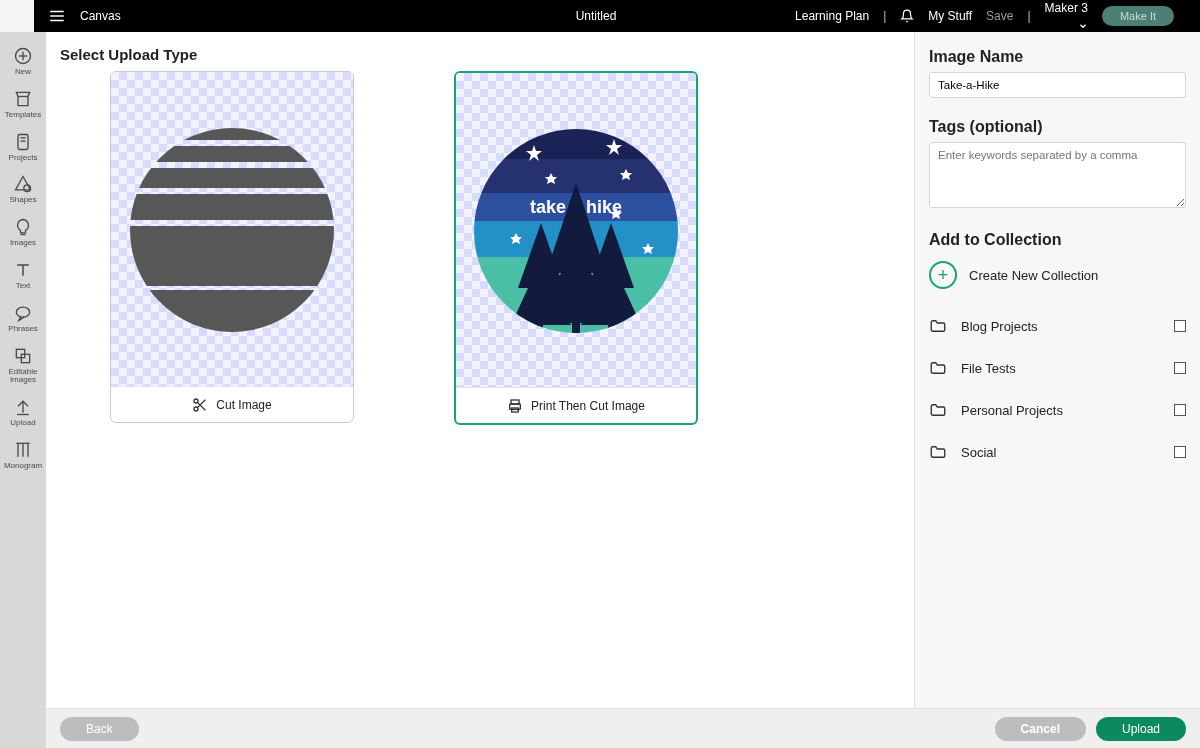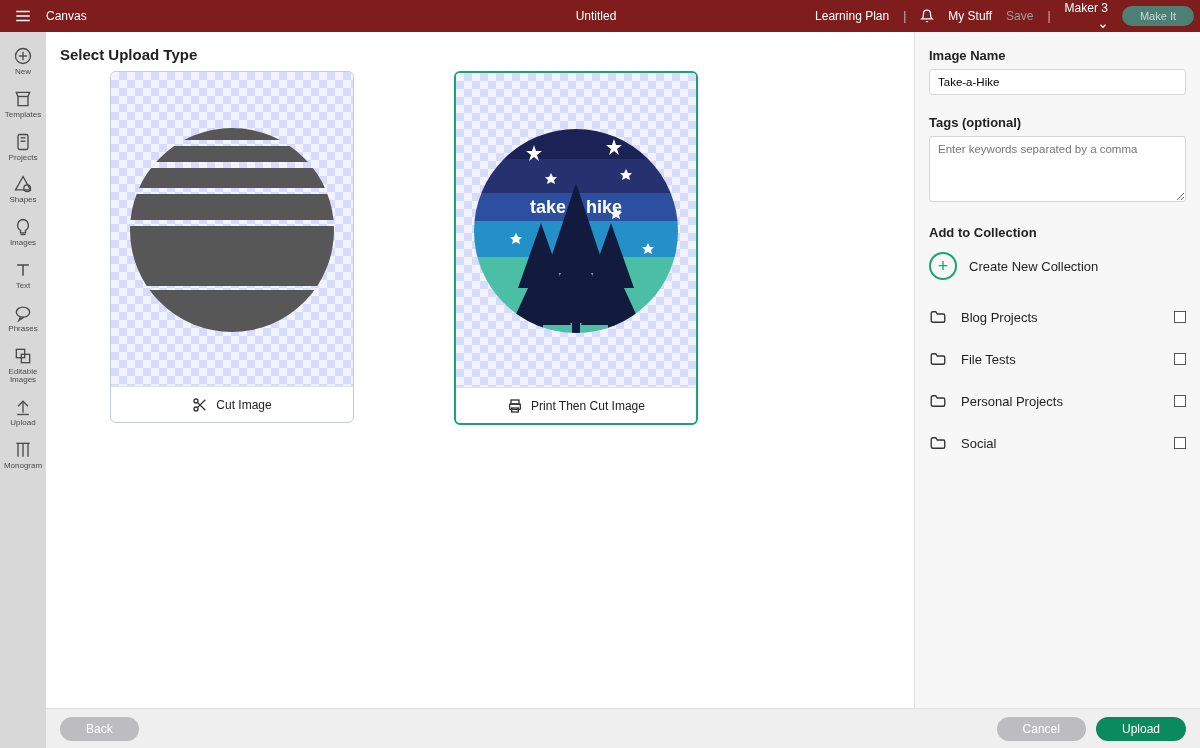--- a/index.html
+++ b/index.html
@@ -1,23 +1,23 @@
 <!DOCTYPE html>
 <html><head>
 <meta charset="utf-8">
 <style>
   * { box-sizing: border-box; margin: 0; padding: 0; font-family: -apple-system, BlinkMacSystemFont, "Segoe UI", Helvetica, Arial, sans-serif; }
   html, body { width: 1200px; height: 748px; overflow: hidden; background: #f5f5f5; color: #222; }
 
   
-  .topbar { height: 32px; background: #7f1d1d; color: #fff; display: flex; align-items: center; font-size: 12px; }
+  .topbar { height: 32px; background: #000000; color: #fff; display: flex; align-items: center; font-size: 12px; margin-left: 34px; }
   .topbar .hamburger { width: 46px; display:flex; align-items:center; justify-content:center; }
   .topbar .left { padding-left: 0px; flex: 0 0 auto; }
   .topbar .title { position:absolute; left:0; right:8px; text-align:center; pointer-events:none; font-size:12px;}
-  .topbar .right { margin-left:auto; display:flex; align-items:center; gap:14px; padding-right:6px; }
+  .topbar .right { margin-left:auto; display:flex; align-items:center; gap:14px; padding-right:26px; }
   .topbar .sep { color:#bbb; }
   .topbar a { color:#fff; text-decoration:none; }
   .save-muted { color:#9a9c9f; }
   .machine { display:flex; align-items:flex-end; gap:6px;flex-direction:column; }
   .makeit { background:#4d8074; color:#c9d9d4; border-radius:14px; padding:4px 18px; font-size:11px; }
 
   
   .leftrail { position:absolute; top:32px; bottom:0; left:0; width:46px; background:#d8d8d8; padding-top:8px;}
   .leftrail .rail-item { display:flex; flex-direction:column; align-items:center; justify-content:flex-end; gap:2px; padding:6px 0 6px; cursor:pointer; }
   .leftrail .rail-item svg { width:20px; height:20px; }
@@ -41,37 +41,37 @@
       linear-gradient(-45deg,#d7dcfb 25%,transparent 25%),
       linear-gradient(45deg,transparent 75%,#d7dcfb 75%),
       linear-gradient(-45deg,transparent 75%,#d7dcfb 75%);
     background-size:16px 16px;
     background-position:0 0,0 8px,8px -8px,-8px 0;
     background-color:#f2f3fe;
   }
 
   
   .rightpanel { position:absolute; top:32px; right:0; bottom:40px; width:286px; background:#f7f7f8; border-left:1px solid #e1e1e4; padding:14px 14px; font-size:13px; overflow:auto;}
-  .rightpanel .section-label { font-weight:600; font-size:13px; margin-bottom:6px; margin-top:2px;}
+  .rightpanel .section-label { font-weight:600; font-size:16px; margin-bottom:6px; margin-top:2px;}
   .rightpanel input[type=text] { width:100%; height:26px; border:1px solid #d4d4d8; border-radius:3px; padding:0 8px; font-size:11.5px; background:#fff;}
   .rightpanel textarea { width:100%; height:66px; border:1px solid #d4d4d8; border-radius:3px; padding:6px 8px; font-size:11.5px; resize:vertical; background:#fff;}
   .rightpanel .spacer { height:18px; }
   .create-row { display:flex; align-items:center; gap:12px; margin:12px 0 16px;}
   .create-row .plus-circle { width:28px; height:28px; border:2px solid #17a673; border-radius:50%; display:flex; align-items:center; justify-content:center; color:#17a673; font-size:18px; line-height:1;}
   .coll-row { display:flex; align-items:center; gap:14px; padding:12px 0; }
   .coll-row .folder { width:18px; height:18px; }
   .coll-row .name { flex:1; font-size:13px;}
   .coll-row .cb { width:12px; height:12px; border:1.5px solid #555; background:#fff;}
 
   
   .footer { position:absolute; left:46px; right:0; bottom:0; height:40px; background:#efeff0; border-top:1px solid #e1e1e4; display:flex; align-items:center; padding:0 14px;}
   .footer .btn { border:none; border-radius:14px; padding:5px 26px; font-size:12px; cursor:pointer;}
   .footer .back { background:#bdbdbf; color:#fff;}
   .footer .right-btns { margin-left:auto; display:flex; gap:10px;}
-  .footer .cancel { background:#bdbdbf; color:#fff;}
+  .footer .cancel { background:#bdbdbf; color:#fff;font-weight:bold;}
   .footer .upload { background:#0b8a5f; color:#fff;}
 
   .bell { width:14px; height:14px; }
 </style>
 </head>
 <body>
 
 <div class="topbar">
   <div class="hamburger">
     <svg viewBox="0 0 24 24" width="18" height="18" stroke="#fff" stroke-width="2">

